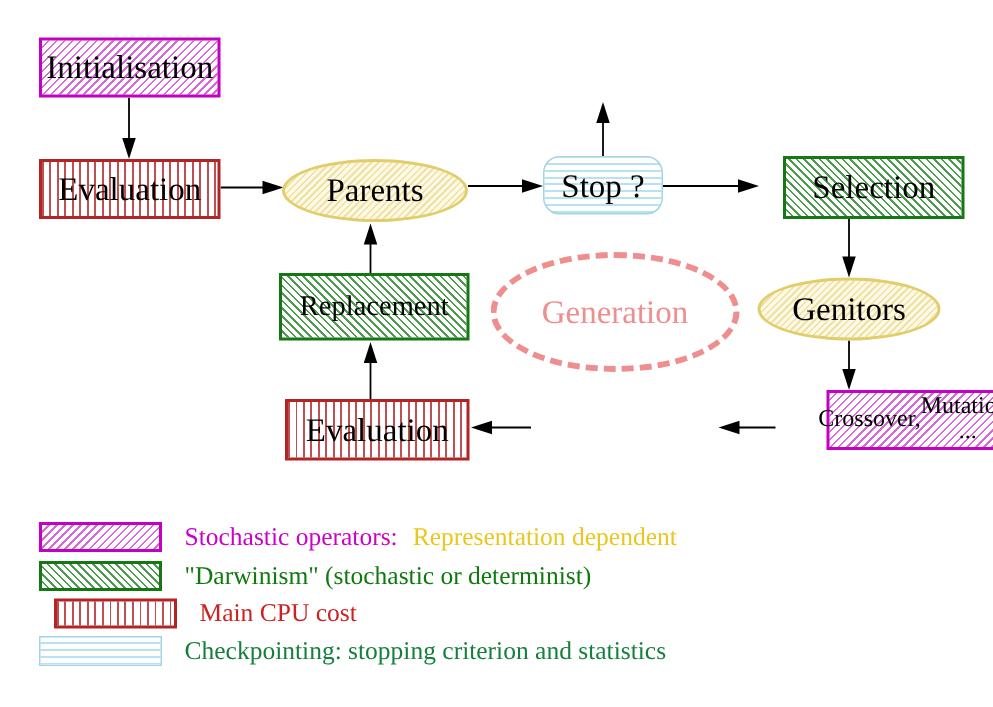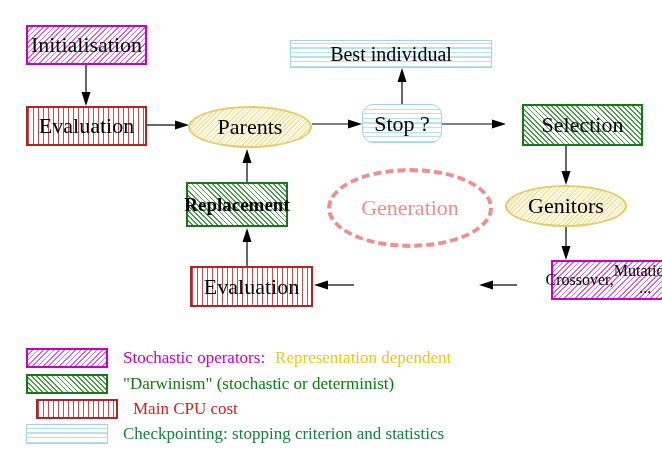--- a/index.html
+++ b/index.html
@@ -135,27 +135,26 @@
         <polygon points="247,149 242.5,163 251.5,163"></polygon>
     </g>
   </svg>
 
   <div class="node hatch-magenta" style="left:26px; top:25px; width:121px; height:40px;">Initialisation</div>
 
   <div class="node stripes-red" style="left:26px; top:106px; width:121px; height:40px;">Evaluation</div>
 
   <div class="node ellipse-yellow" style="left:188px; top:106px; width:124px; height:42px;">Parents</div>
 
-  <div class="node stripes-cyan" style="left:290px; top:40px; width:202px; height:28px; font-size:20px;">Best individual</div>
 
   <div class="node stripes-cyan rounded" style="left:362px; top:104px; width:80px; height:39px; border-width:1.5px;">Stop ?</div>
 
   <div class="node hatch-green" style="left:522px; top:104px; width:121px; height:42px;">Selection</div>
 
-  <div class="node hatch-green" style="left:186px; top:182px; width:102px; height:45px; font-size:19px;font-weight:bold;">Replacement</div>
+  <div class="node hatch-green" style="left:186px; top:182px; width:127px; height:45px; font-size:19px;">Replacement</div>
 
   <div class="node ellipse-dashed" style="left:327px; top:168px; width:166px; height:80px;">Generation</div>
 
   <div class="node ellipse-yellow" style="left:505px; top:185px; width:122px; height:42px;">Genitors</div>
 
   <div class="node hatch-magenta two-line" style="left:517px; top:260px; width:120px; height:40px;">
     <span>Crossover,</span>
     <span>Mutation, ...</span>
   </div>
 

